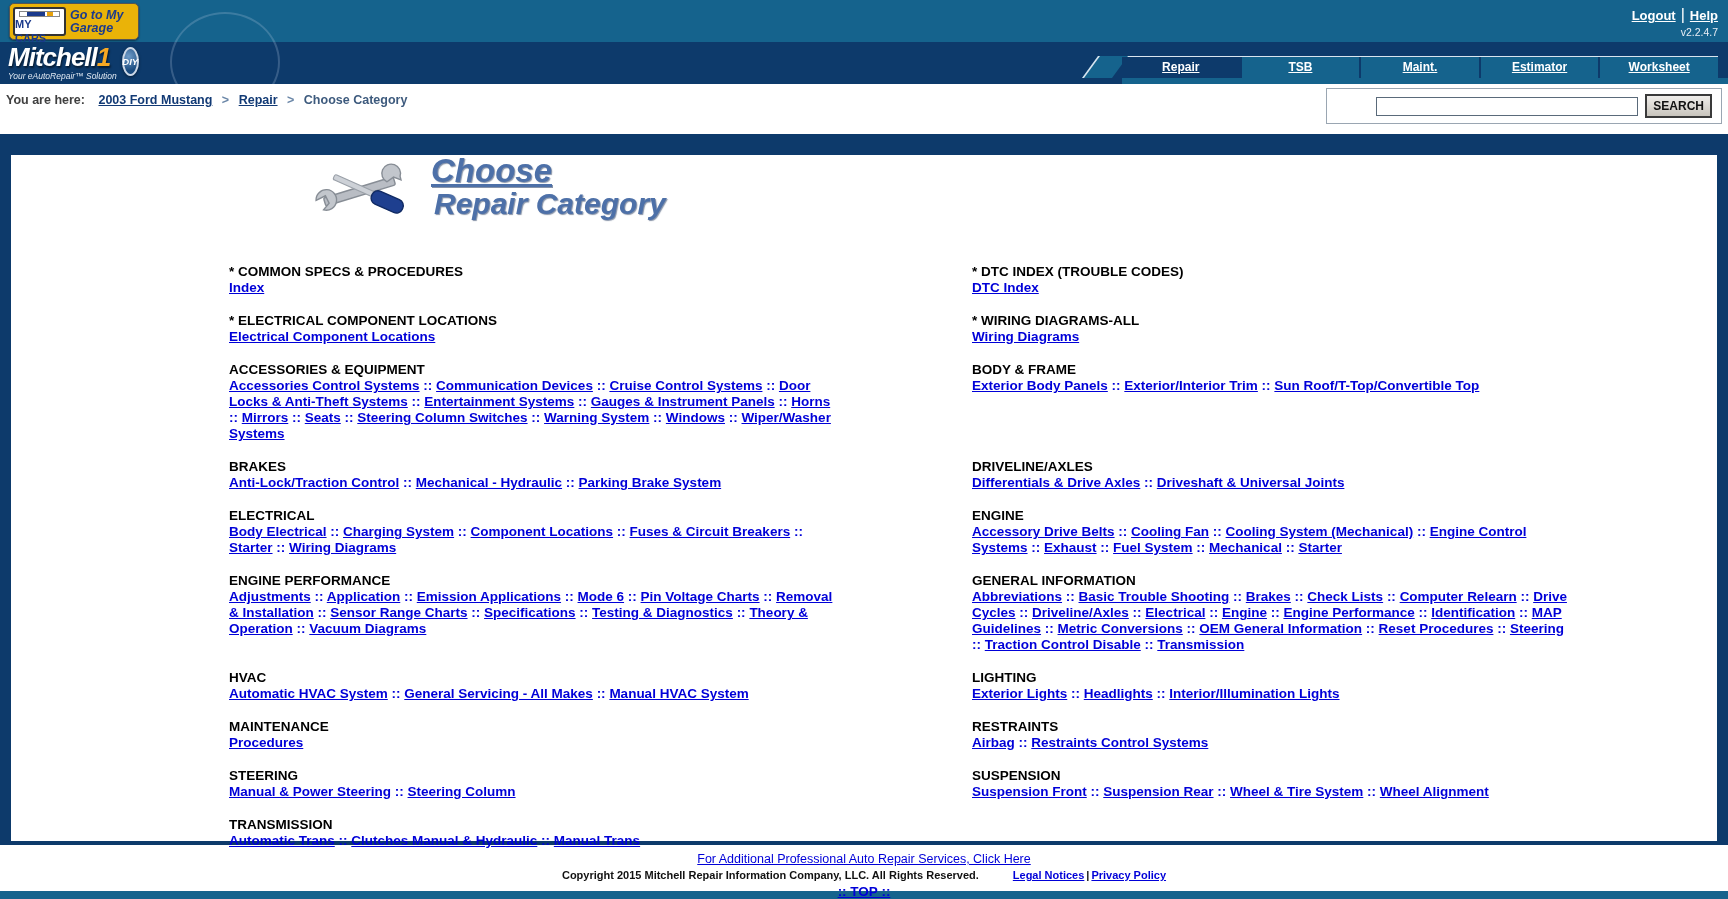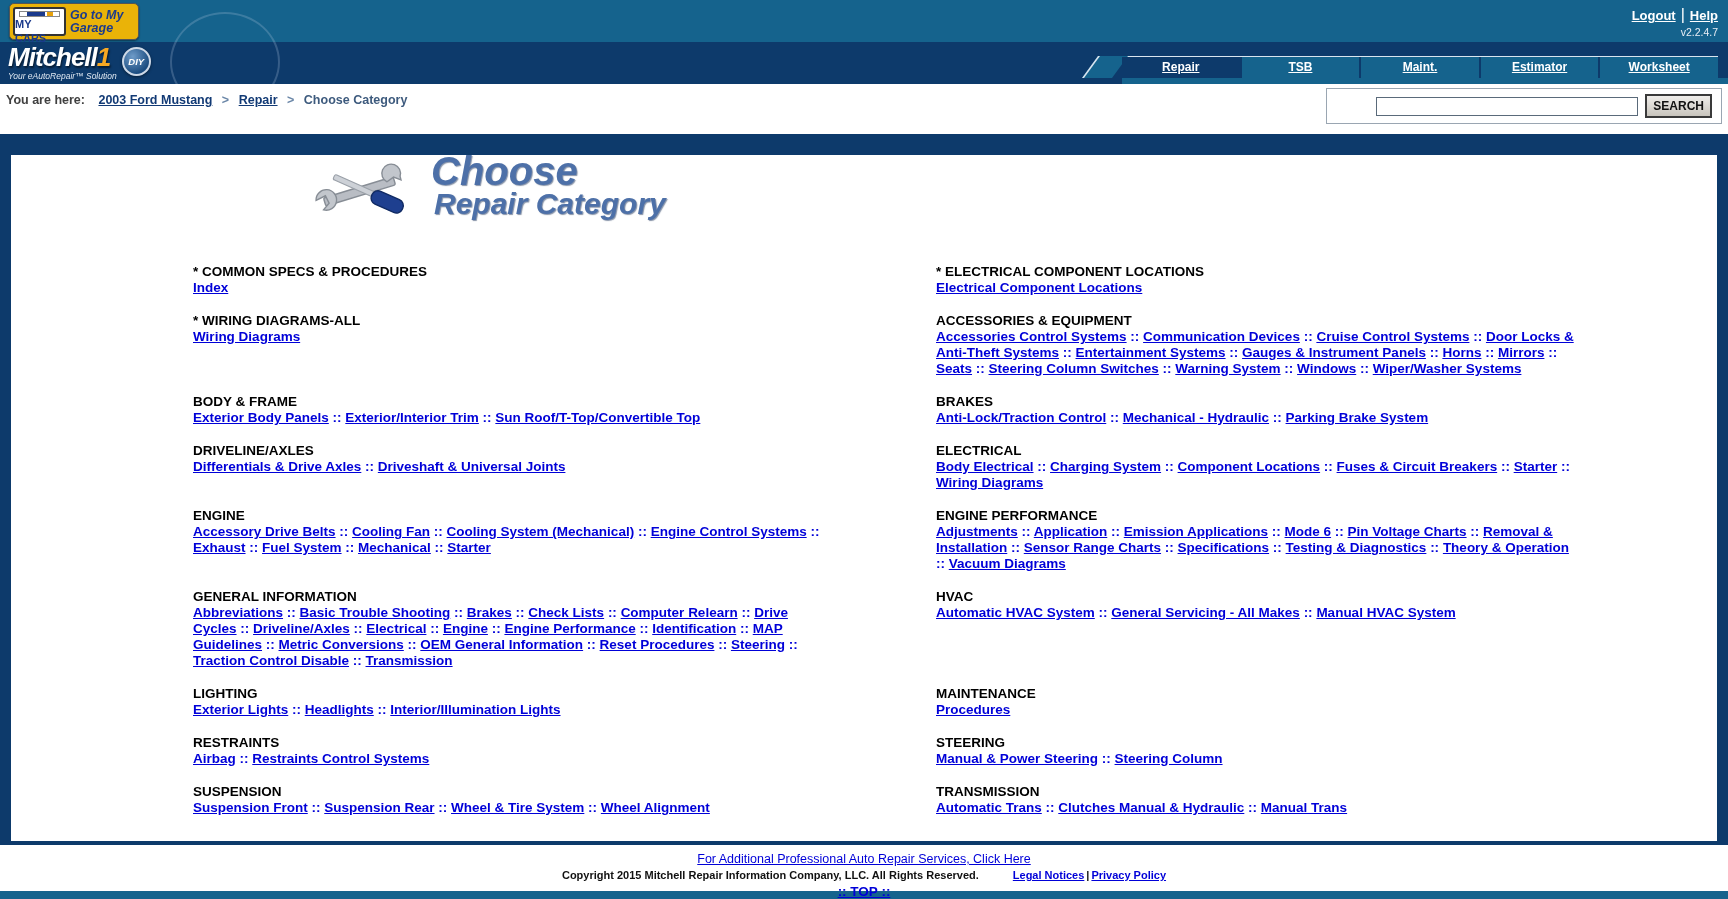--- a/index.html
+++ b/index.html
@@ -29,21 +29,21 @@
   
   .navybar { position:relative; height:42px; background:#0d3a6b; }
   .logo-circle { position:absolute; left:170px; top:-30px; width:110px; height:100px;
     border-radius:50%; border:2px solid rgba(180,200,225,.25); }
   .logo { position:absolute; left:8px; top:2px; display:flex; align-items:flex-start; }
   .logo-textwrap { display:flex; flex-direction:column; }
   .logo-text { font-size:26px; font-weight:bold; font-style:italic; color:#fff;
     letter-spacing:-1px; line-height:26px; text-shadow:1px 2px 2px rgba(0,0,0,.55); }
   .logo-one { color:#f7a823; }
   .tagline { font-size:8.5px; font-style:italic; color:#dfe8f2; margin-top:1px; }
-  .diy-badge { width:29px; height:29px; margin:3px 0 0 5px; border-radius:50%;
+  .diy-badge { width:17px; height:29px; margin:3px 0 0 5px; border-radius:50%;
     background:radial-gradient(circle at 35% 30%, #6f9cc9, #1b4c80 72%);
     border:2px solid #cdd8e6; color:#fff; font-weight:bold; font-style:italic;
     font-size:9.5px; display:flex; align-items:center; justify-content:center;
     box-shadow:0 1px 3px rgba(0,0,0,.5); }
   .tabwrap { position:absolute; right:0; bottom:0; height:30px; width:660px; }
   .tab-top-line { position:absolute; top:2px; left:48px; right:10px; height:1px; background:#d9e4ef; }
   .tab-diag { position:absolute; left:22px; top:2px; width:30px; height:22px;
     border-left:2px solid #d9e4ef; background:#15638d; transform:skewX(-36deg); }
   .tabs { position:absolute; left:54px; top:3px; right:10px; height:21px; display:flex; gap:2px; }
   .tab { flex:1; background:#15638d; color:#fff; font-size:12px; font-weight:bold;
@@ -65,26 +65,26 @@
   .search-btn { height:24px; padding:0 6px; background:linear-gradient(#efedea,#c9c5bd);
     border:2px solid #3a3a3a; font-size:12px; font-weight:bold; color:#111; cursor:pointer; }
 
   
   .frame { height:711px; background:#0d3a6b; padding:13px 11px 12px 11px; }
   .panel { background:#fff; height:100%; position:relative; }
   .page-head { display:flex; align-items:flex-start; margin:8px 0 0 292px; height:86px; }
   .tools-icon { width:112px; height:76px; flex:0 0 auto; }
   .page-title { margin-left:16px; font-weight:bold; font-style:italic;
     color:#4d70a8; text-shadow:1px 1px 1px rgba(36,58,96,.55); }
-  .page-title .t1 { font-size:40px; line-height:32px; display:block; }
+  .page-title .t1 { font-size:33px; line-height:32px; display:block;text-decoration:underline; }
   .page-title .t2 { font-size:30px; line-height:34px; display:block; margin-left:3px; }
 
   .catgrid { display:grid; grid-template-columns:640px 640px; column-gap:103px;
     margin:23px 0 0 182px; }
-  .section { padding-bottom:17px; }
+  .section { padding-bottom:17px;margin-left:36px; }
   .cat-heading { font-size:13.5px; font-weight:bold; color:#000; line-height:16px; }
   .cat-links { font-size:13.5px; font-weight:bold; line-height:16px; }
   .cat-links a { color:#0000d8; text-decoration:underline; cursor:pointer; }
   .cat-links .sep { color:#0000d8; text-decoration:none; }
 
   
   .footer { height:46px; background:#fff; text-align:center; padding-top:4px; }
   .footer .f1 a { font-size:12.5px; color:#0000d8; text-decoration:underline; cursor:pointer; }
   .footer .f2 { font-size:11px; font-weight:bold; color:#111; margin-top:2px; }
   .footer .f2 a { color:#0000d8; text-decoration:underline; cursor:pointer; }
@@ -177,20 +177,24 @@
         <span class="t1">Choose</span>
         <span class="t2">Repair Category</span>
       </div>
     </div>
     <div class="catgrid">
         <div class="section">
           <div class="cat-heading">* COMMON SPECS &amp; PROCEDURES</div>
           <div class="cat-links"><a>Index</a></div>
         </div>
         <div class="section">
+          <div class="cat-heading">* DTC INDEX (TROUBLE CODES)</div>
+          <div class="cat-links"><a>DTC Index</a></div>
+        </div>
+        <div class="section">
           <div class="cat-heading">* ELECTRICAL COMPONENT LOCATIONS</div>
           <div class="cat-links"><a>Electrical Component Locations</a></div>
         </div>
         <div class="section">
           <div class="cat-heading">* WIRING DIAGRAMS-ALL</div>
           <div class="cat-links"><a>Wiring Diagrams</a></div>
         </div>
         <div class="section">
           <div class="cat-heading">ACCESSORIES &amp; EQUIPMENT</div>
           <div class="cat-links"><a>Accessories Control Systems</a><span class="sep"> :: </span><a>Communication Devices</a><span class="sep"> :: </span><a>Cruise Control Systems</a><span class="sep"> :: </span><a>Door Locks &amp; Anti-Theft Systems</a><span class="sep"> :: </span><a>Entertainment Systems</a><span class="sep"> :: </span><a>Gauges &amp; Instrument Panels</a><span class="sep"> :: </span><a>Horns</a><span class="sep"> :: </span><a>Mirrors</a><span class="sep"> :: </span><a>Seats</a><span class="sep"> :: </span><a>Steering Column Switches</a><span class="sep"> :: </span><a>Warning System</a><span class="sep"> :: </span><a>Windows</a><span class="sep"> :: </span><a>Wiper/Washer Systems</a></div>

